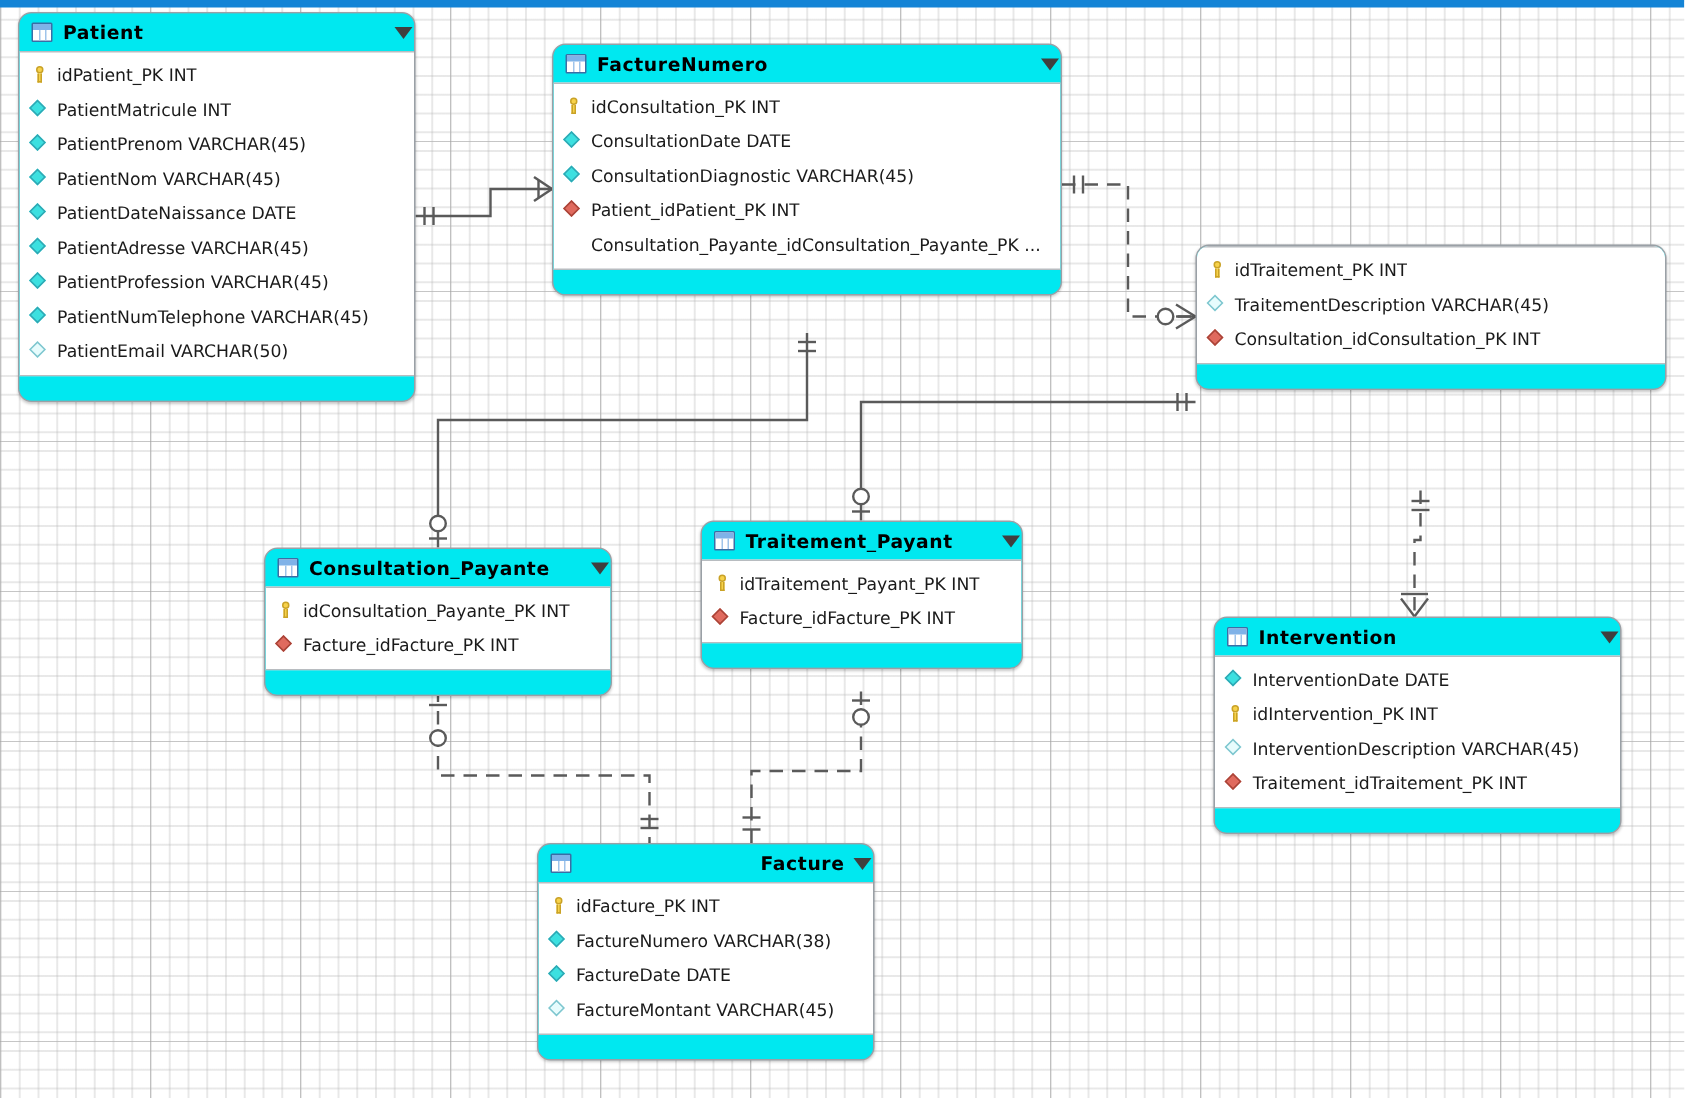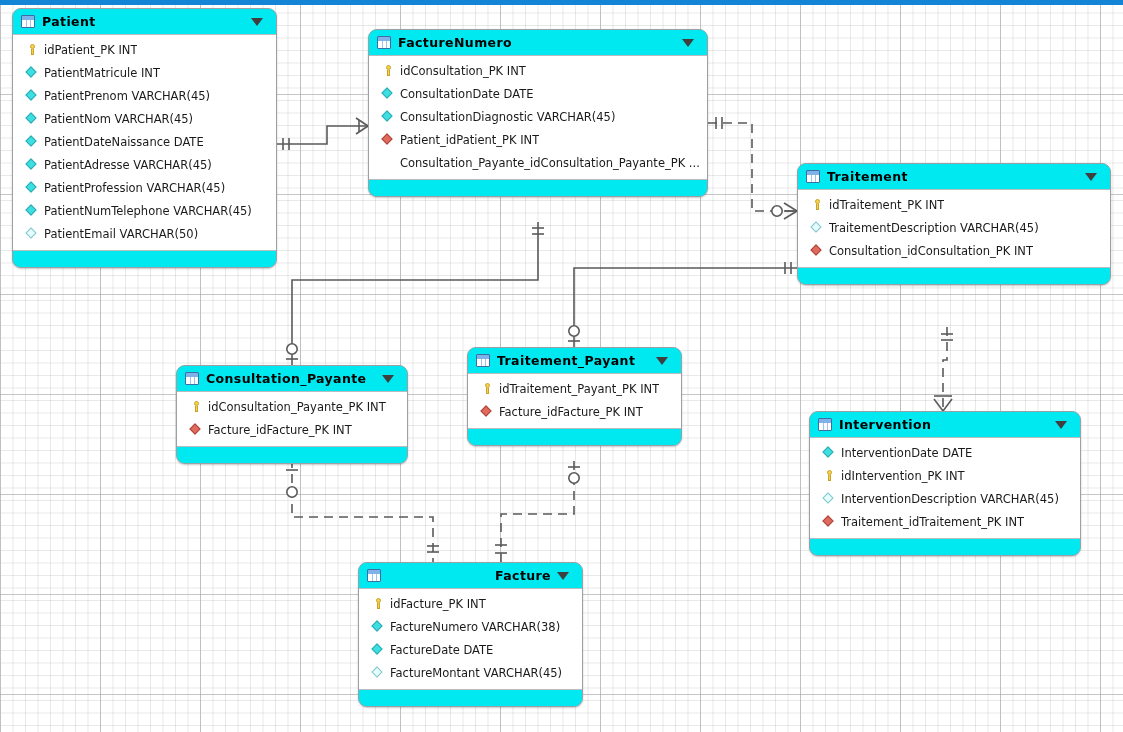--- a/index.html
+++ b/index.html
@@ -55,21 +55,21 @@
     background: #00e8f0;
     box-sizing: border-box;
     box-shadow: 0 1px 2px rgba(0,0,0,0.22);
     overflow: hidden;
   }
   .tbl-hdr {
     height: 25px;
     background: #00e8f0;
     display: flex;
     align-items: center;
-    padding: 0 13px 0 8px;
+    padding: 0 1px 0 8px;
     box-sizing: border-box;
   }
   .tbl-hdr-icon {
     width: 14px;
     height: 13px;
     flex: 0 0 auto;
     margin-right: 7px;
     position: relative;
     border: 1px solid #3a6ea5;
     border-radius: 1px;
@@ -111,21 +111,21 @@
   .tbl-body {
     background: #ffffff;
     border-top: 1px solid #b8bcc0;
     border-bottom: 1px solid #b8bcc0;
     padding: 3px 0 5px 0;
   }
   .col {
     display: flex;
     align-items: center;
     height: 23px;
-    padding: 0 6px 0 13px;
+    padding: 0 6px 0 7px;
     box-sizing: border-box;
     white-space: nowrap;
   }
   .col-ico {
     width: 13px;
     height: 13px;
     flex: 0 0 auto;
     margin-right: 5px;
     position: relative;
   }
@@ -339,25 +339,20 @@
             <span class="col-txt">Patient_idPatient_PK INT</span>
           </div>
           <div class="col">
             <span class="col-ico ico-none"></span>
             <span class="col-txt">Consultation_Payante_idConsultation_Payante_PK ...</span>
           </div>
         </div>
         <div style="height: 16px; background: rgb(0, 232, 240);"></div>
       </div>
       <div class="tbl" style="left: 797px; top: 163px; width: 314px;">
-        <div class="tbl-hdr">
-          <span class="tbl-hdr-icon"></span>
-          <span class="tbl-title">Traitement</span>
-          <span class="tbl-caret"></span>
-        </div>
         <div class="tbl-body">
           <div class="col">
             <span class="col-ico ico-pk"></span>
             <span class="col-txt">idTraitement_PK INT</span>
           </div>
           <div class="col">
             <span class="col-ico ico-null">
               <span class="dia"></span>
             </span>
             <span class="col-txt">TraitementDescription VARCHAR(45)</span>

